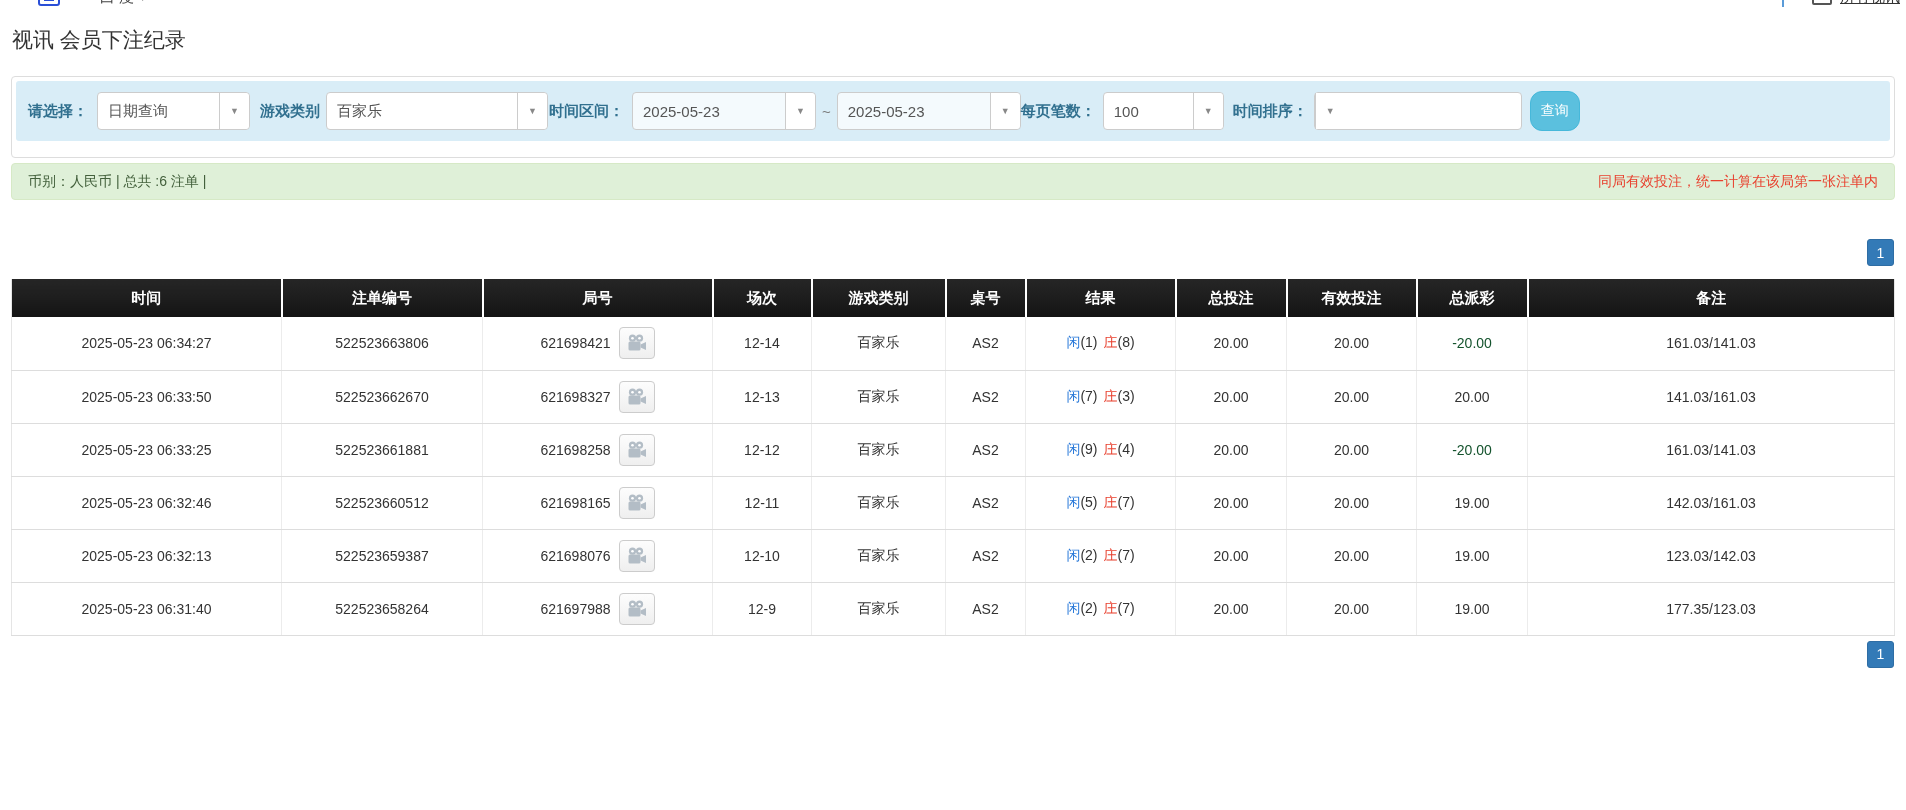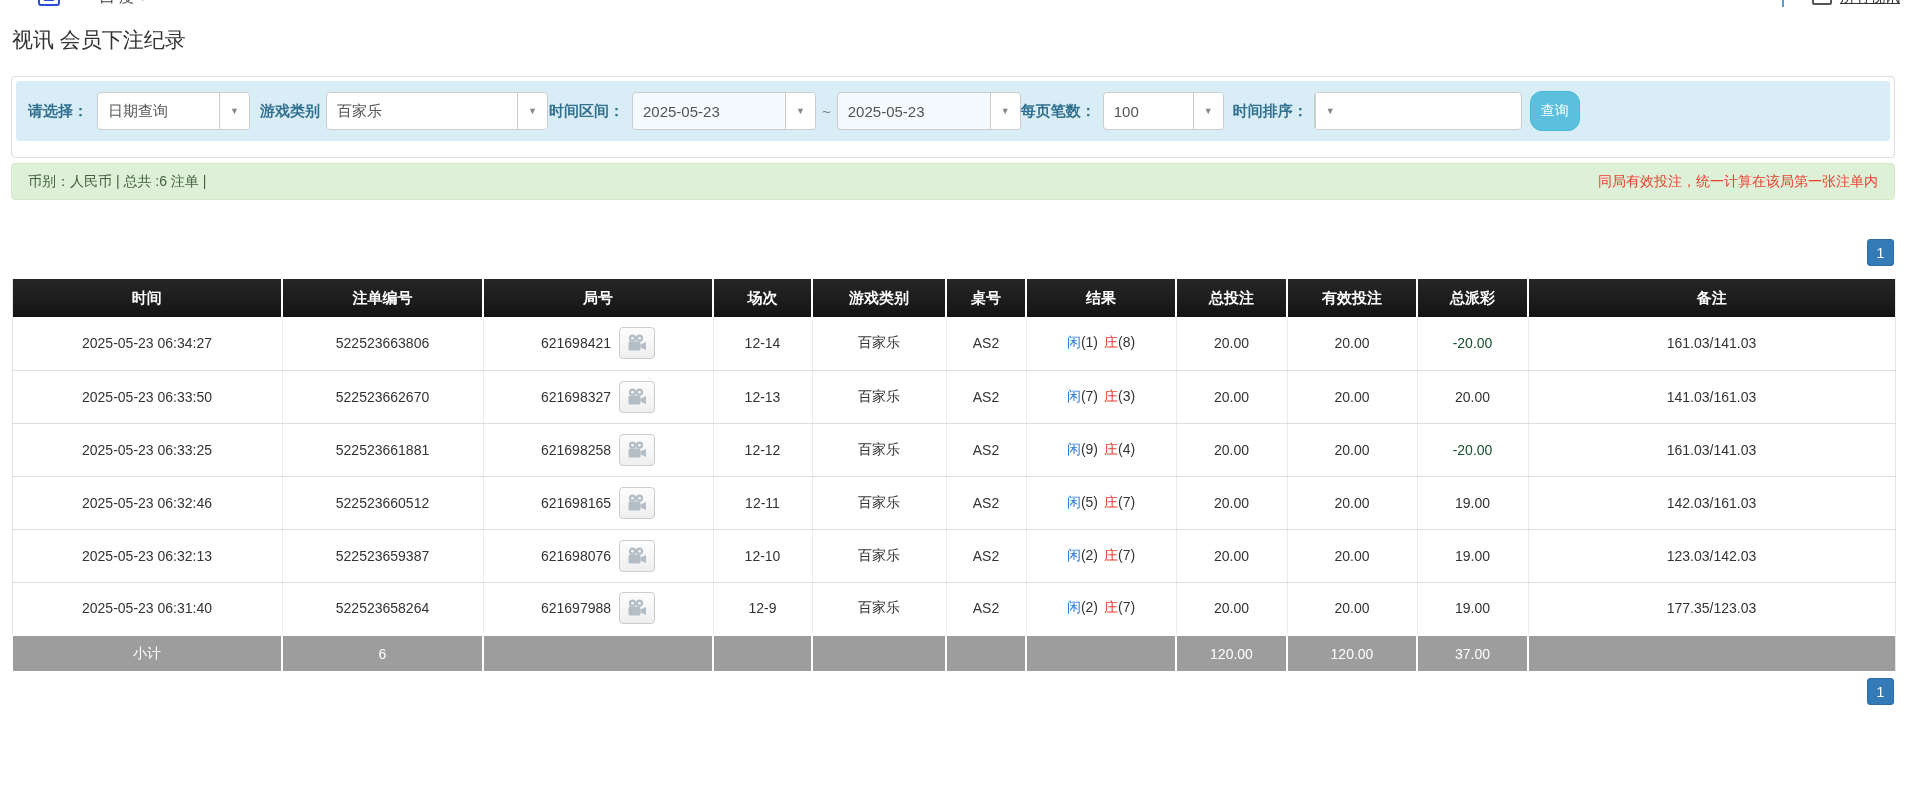--- a/index.html
+++ b/index.html
@@ -332,31 +332,18 @@
     <td>
       <span class="res-blue">闲</span><span class="res-num">(2)</span><span class="res-gap"></span><span class="res-red">庄</span><span class="res-num">(7)</span>
     </td>
     <td class="c-blue">20.00</td>
     <td>20.00</td>
     <td class="payout">19.00</td>
     <td>177.35/123.03</td>
   </tr>
 </tbody>
   <tbody>
-    <tr class="summary">
-      <td>小计</td>
-      <td>6</td>
-      <td></td>
-        <td></td>
-        <td></td>
-        <td></td>
-        <td></td>
-      <td>120.00</td>
-      <td>120.00</td>
-      <td>37.00</td>
-      <td></td>
-    </tr>
   </tbody>
 </table>
 
 <div class="pagi-row bottom">
   <div class="page-btn">1</div>
 </div>
 
 </body></html>

